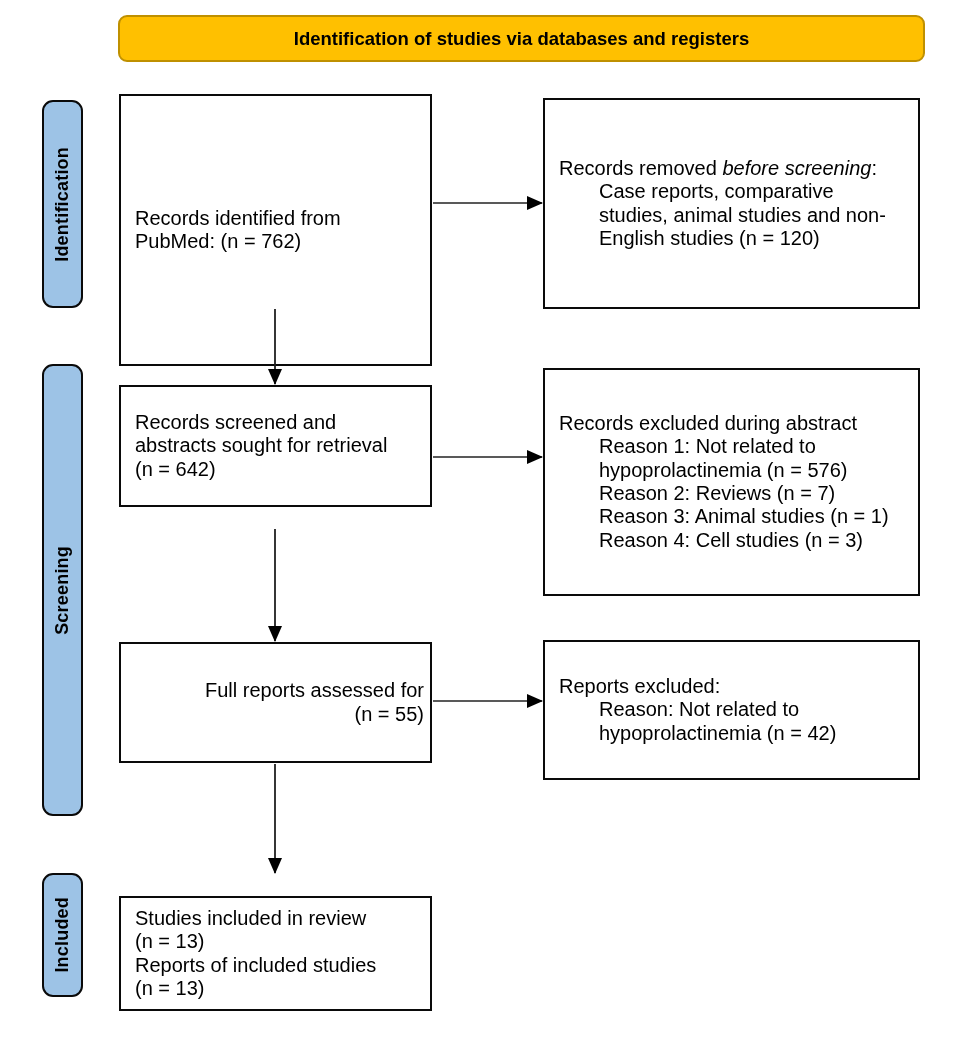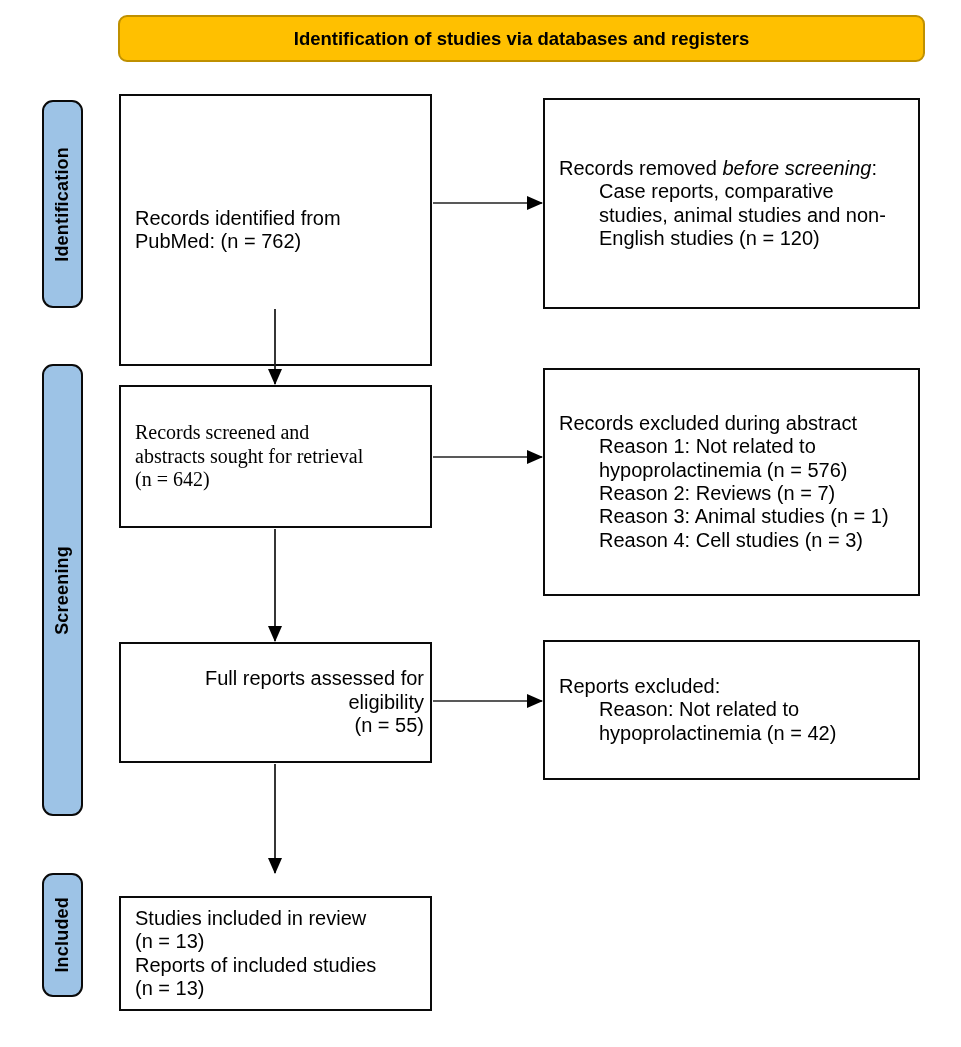--- a/index.html
+++ b/index.html
@@ -67,21 +67,21 @@
     padding:2px 6px 2px 14px;
     font-size:20px;
     line-height:23.4px;
   }
   .fbox .line{ white-space:nowrap; }
   .fbox .line.indent{ margin-left:40px; }
 
   .col-left{ left:119px; width:313px; }
   .col-right{ left:543px; width:377px; }
   #box-l1{ top:94px;  height:272px; }
-  #box-l2{ top:385px; height:143px;font-family:Liberation Serif, serif; }
+  #box-l2{ top:385px; height:122px; }
   #box-l3{ top:642px; height:121px;align-items:flex-end; }
   #box-l4{ top:896px; height:115px; }
   #box-r1{ top:98px;  height:211px; }
   #box-r2{ top:368px; height:228px; }
   #box-r3{ top:640px; height:140px; }
 
   svg.arrows{
     position:absolute; left:0; top:0;
     width:961px; height:1047px;
     pointer-events:none;
@@ -124,21 +124,20 @@
   <div class="fbox col-right" id="box-r2">
       <div class="line"><span>Records excluded during abstract</span></div>
       <div class="line indent"><span>Reason 1: Not related to</span></div>
       <div class="line indent"><span>hypoprolactinemia (n = 576)</span></div>
       <div class="line indent"><span>Reason 2: Reviews (n = 7)</span></div>
       <div class="line indent"><span>Reason 3: Animal studies (n = 1)</span></div>
       <div class="line indent"><span>Reason 4: Cell studies (n = 3)</span></div>
     </div>
   <div class="fbox col-left" id="box-l3">
       <div class="line"><span>Full reports assessed for</span></div>
-      <div class="line"><span>eligibility</span></div>
       <div class="line"><span>(n = 55)</span></div>
     </div>
   <div class="fbox col-right" id="box-r3">
       <div class="line"><span>Reports excluded:</span></div>
       <div class="line indent"><span>Reason: Not related to</span></div>
       <div class="line indent"><span>hypoprolactinemia (n = 42)</span></div>
     </div>
   <div class="fbox col-left" id="box-l4">
       <div class="line"><span>Studies included in review</span></div>
       <div class="line"><span>(n = 13)</span></div>

